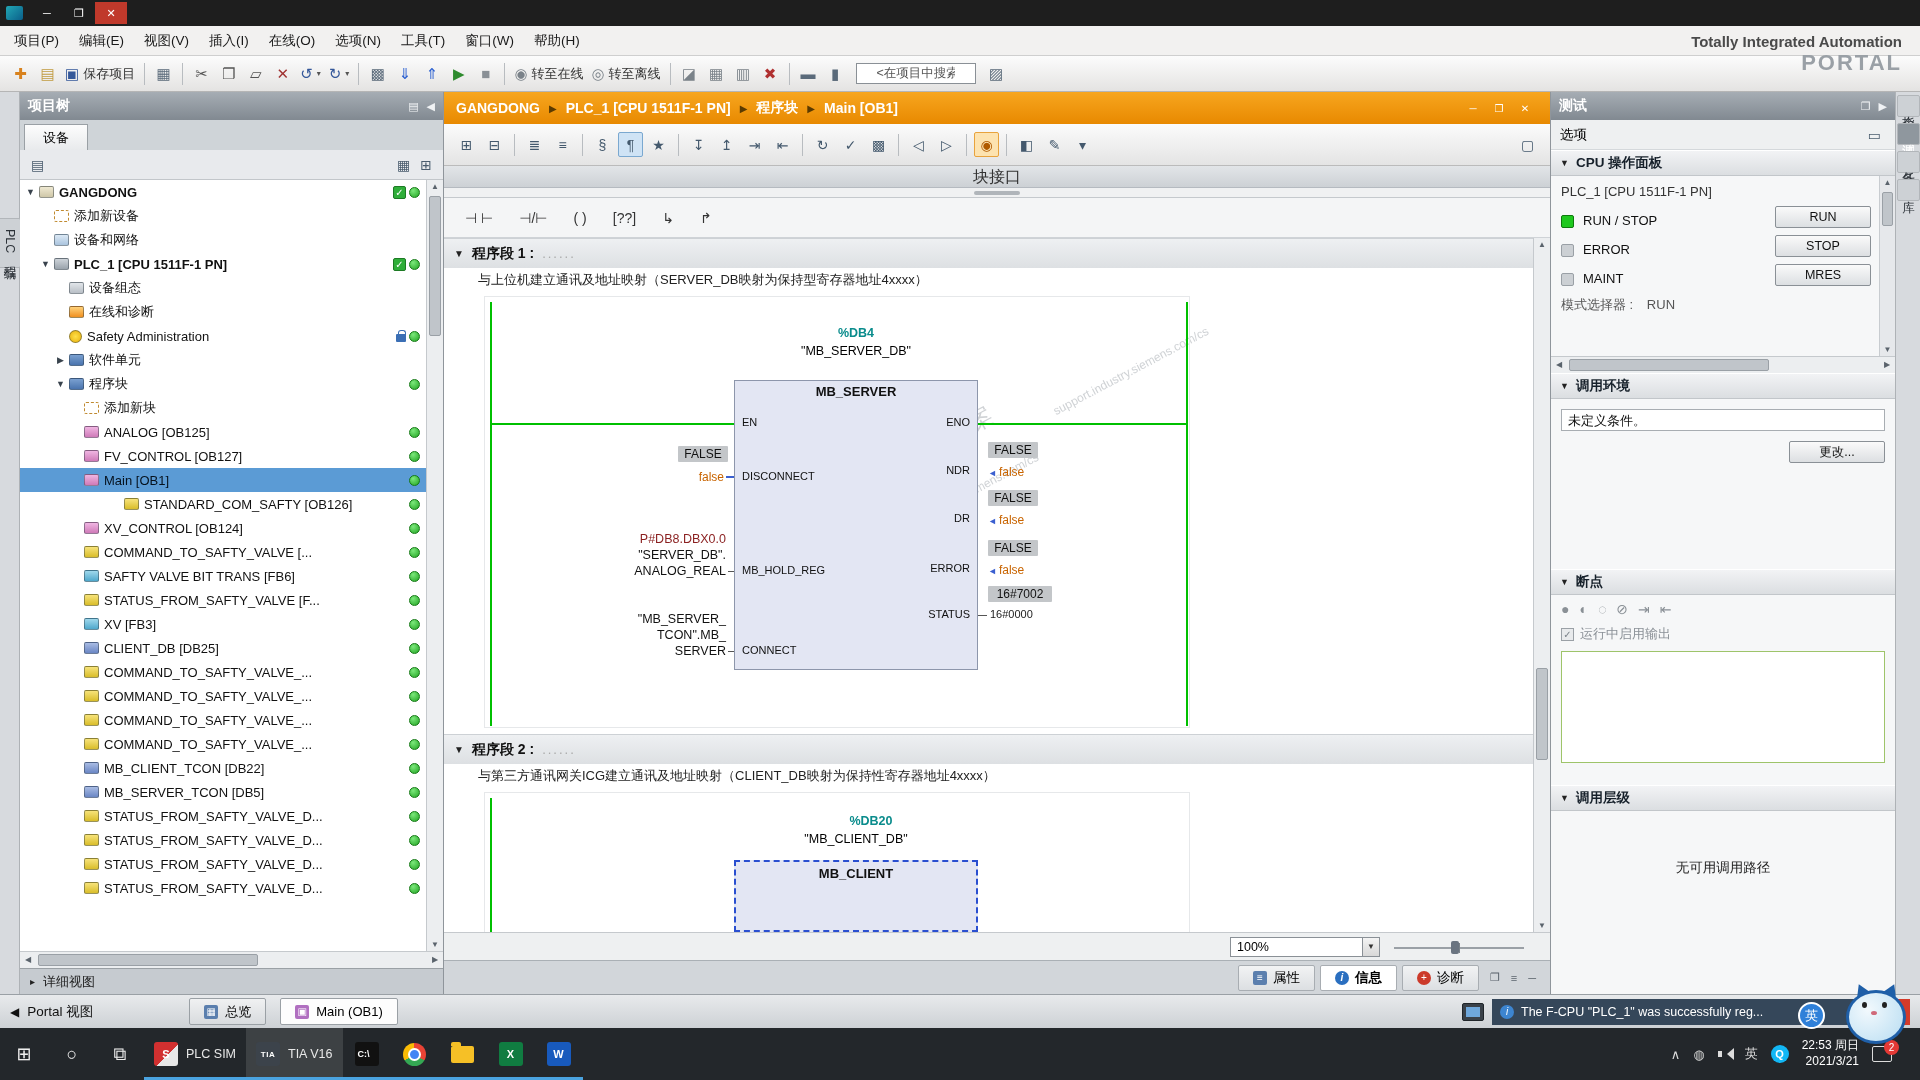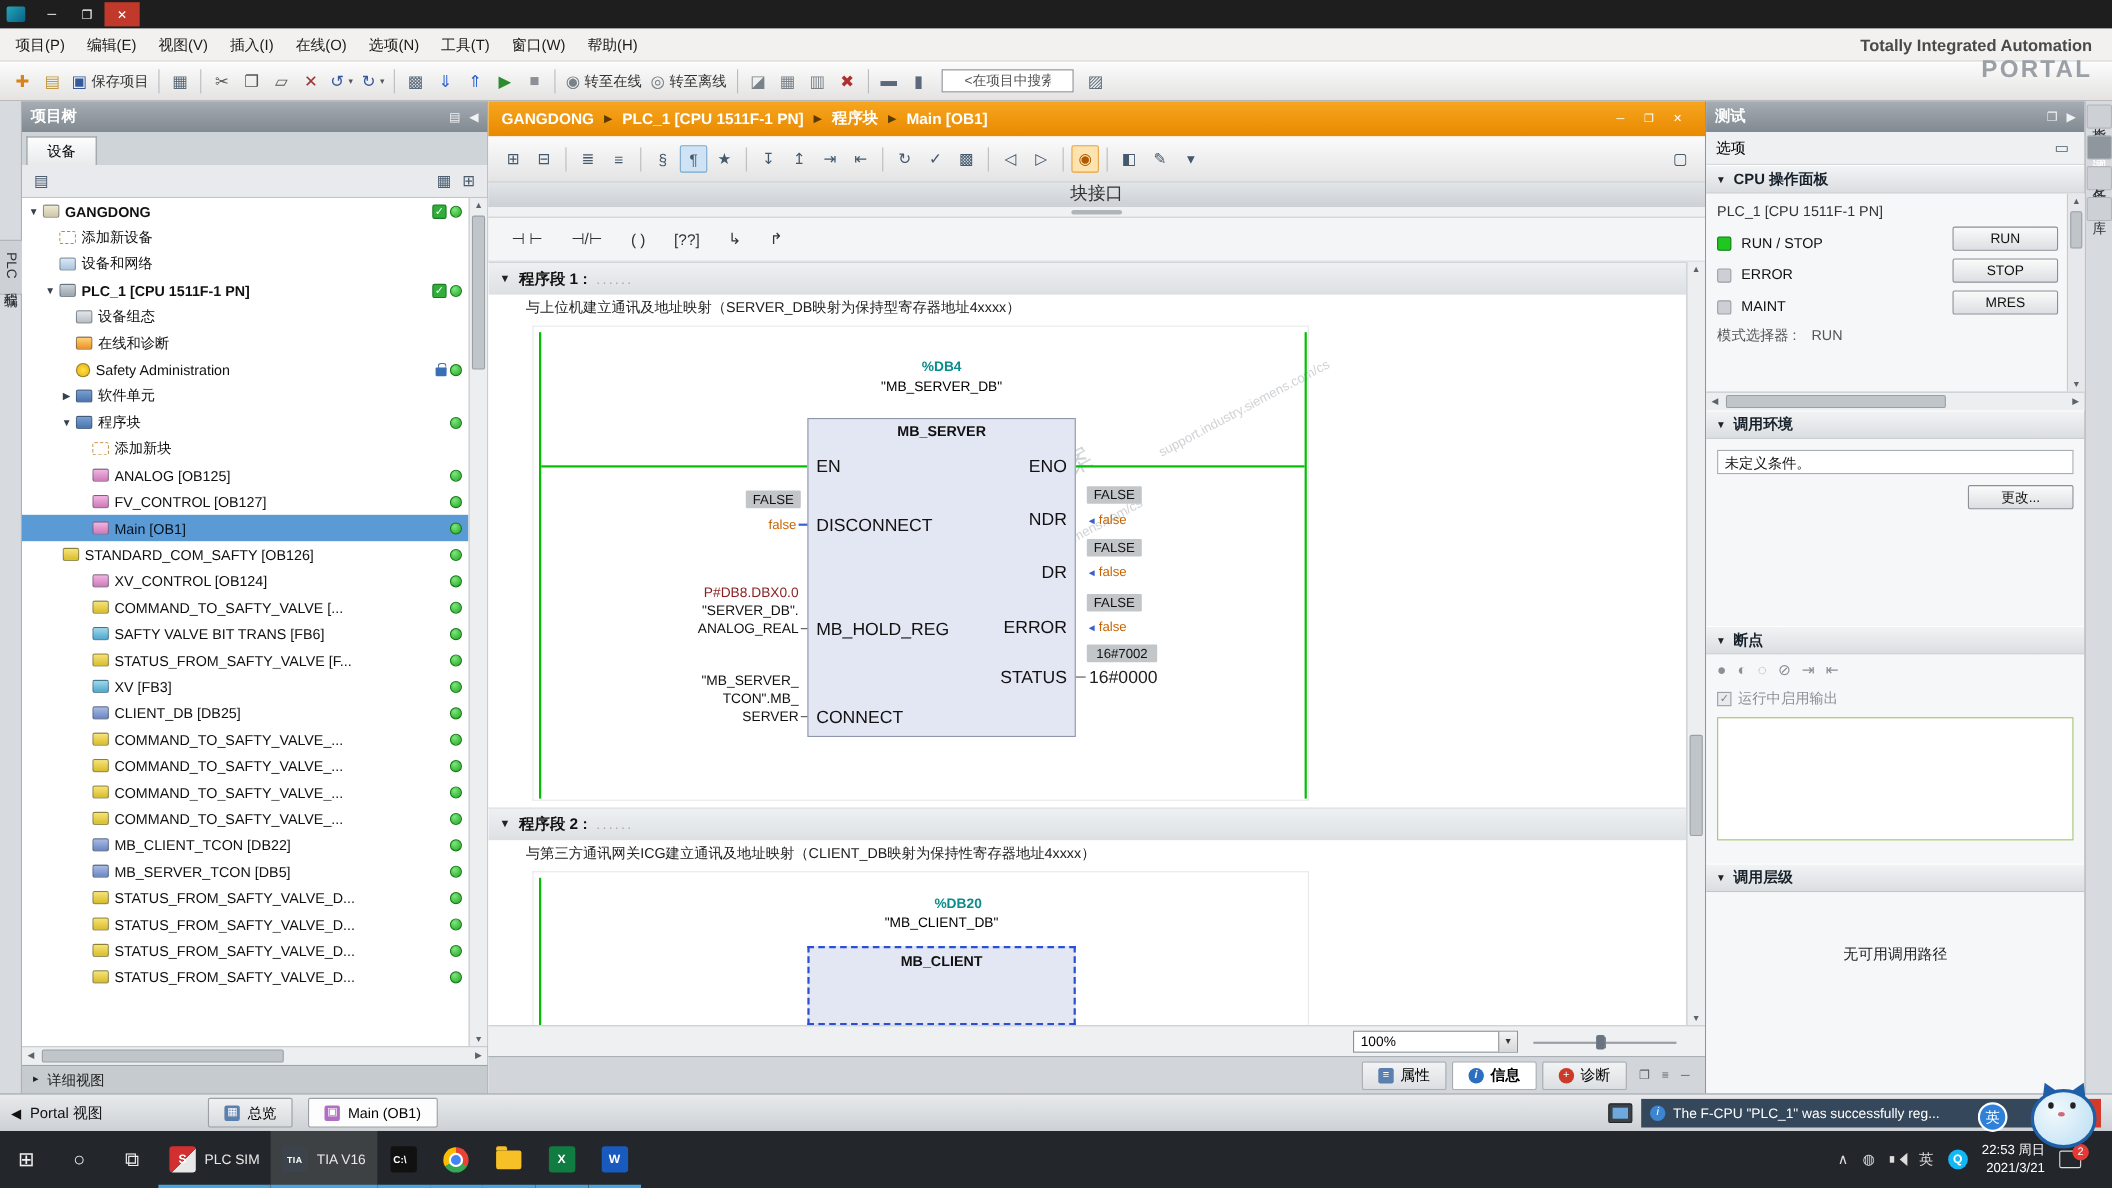--- a/index.html
+++ b/index.html
@@ -117,21 +117,21 @@
   .net-header .dots { color:#aaa; letter-spacing:2px; }
   .net-comment { height:26px; font-size:13px; color:#222; padding:3px 0 0 34px; background:#fff; white-space:nowrap; }
   .diagram { position:relative; background:#fff; overflow:hidden; }
   .netbox { position:absolute; border:1px solid #e6e8ea; }
   .wire { position:absolute; height:2px; background:#00c000; }
   .wire-v { position:absolute; width:2px; background:#00c000; }
   .tie { position:absolute; height:1px; background:#555; }
   .fblock { position:absolute; background:#e3e6f3; border:1px solid #8d96ab; }
   .fblock.selblk { border:2px dashed #2a4fd0; }
   .fb-title { position:absolute; width:100%; text-align:center; font-weight:bold; font-size:13px; color:#111; }
-  .pin { position:absolute; font-size:16px; color:#111; white-space:nowrap; }
+  .pin { position:absolute; font-size:11px; color:#111; white-space:nowrap; }
   .pin.r { width:146px; text-align:right; }
   .dbhead { position:absolute; width:244px; text-align:center; font-size:12.5px; white-space:nowrap; }
   .dbnum { color:#0a8c8c; font-weight:bold; }
   .valbox { position:absolute; background:#c3c6c9; color:#111; font-size:12px; text-align:center; line-height:16px; border-radius:1px; }
   .op { position:absolute; left:104px; width:178px; text-align:right; font-size:12.5px; color:#111; line-height:15px; white-space:nowrap; }
   .op.red { color:#8a1f1f; }
   .inval { position:absolute; color:#c86400; font-size:12px; text-align:right; }
   .outval { position:absolute; font-size:12px; color:#c86400; }
   .outval::before { content:"◄"; color:#3a5fd0; font-size:9px; margin-right:2px; }
   .bdash { position:absolute; border-top:2px dashed #3a5fd0; }
@@ -459,21 +459,21 @@
               </span>
             </div>
             <div class="trow sel" style="padding-left: 49px;">
               <span class="texp"></span>
               <span class="ticon t-ob"></span>
               <span class="tlbl">Main [OB1]</span>
               <span class="tstat">
                 <span class="tdot"></span>
               </span>
             </div>
-            <div class="trow" style="padding-left: 22px;">
+            <div class="trow" style="padding-left: 77px; margin-left: 12px;">
               <span class="texp"></span>
               <span class="ticon t-ob-safety"></span>
               <span class="tlbl">STANDARD_COM_SAFTY [OB126]</span>
               <span class="tstat">
                 <span class="tdot"></span>
               </span>
             </div>
             <div class="trow" style="padding-left: 49px;">
               <span class="texp"></span>
               <span class="ticon t-ob"></span>

